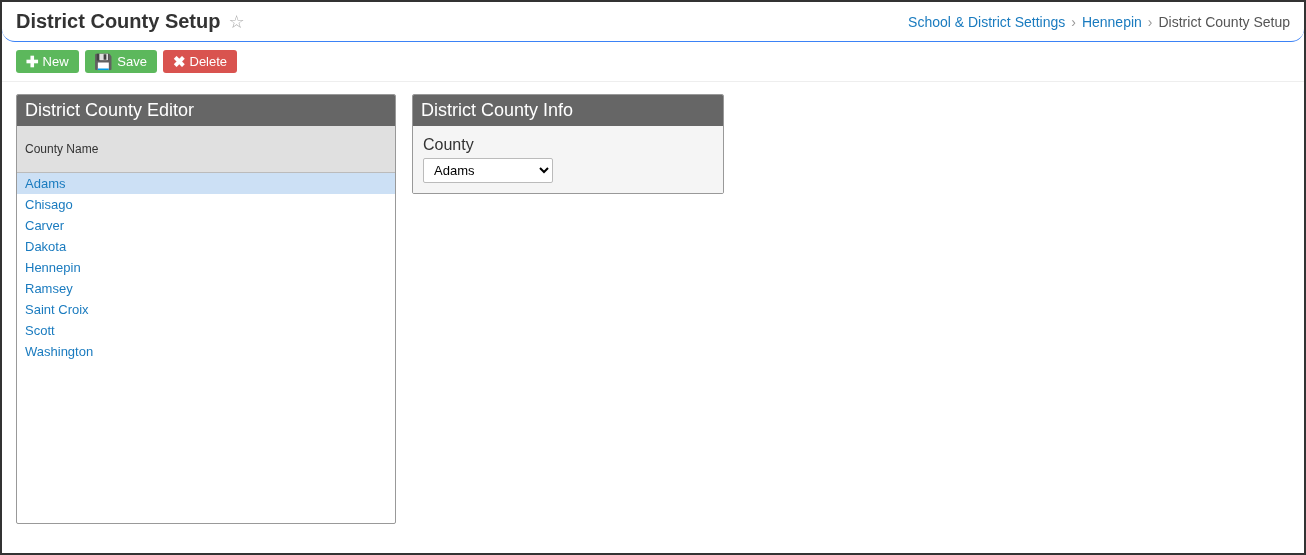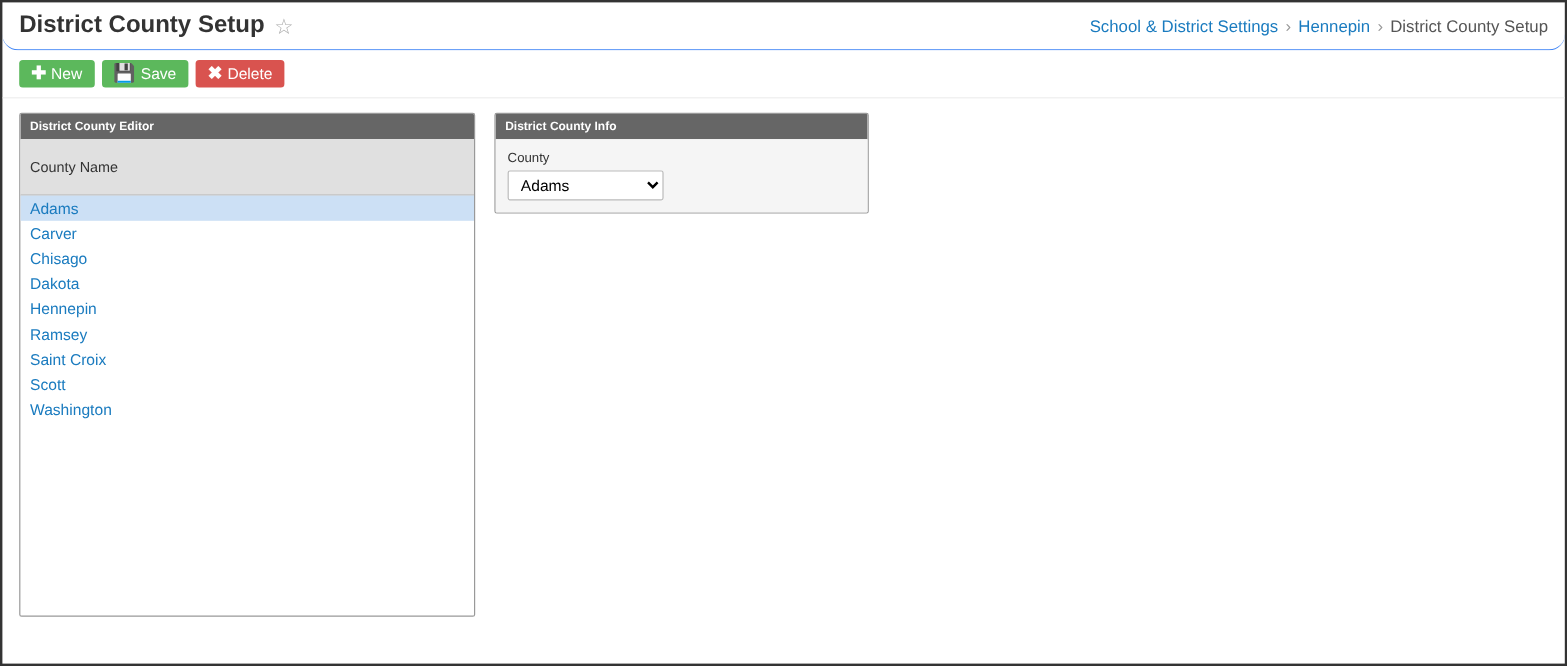--- a/index.html
+++ b/index.html
@@ -100,22 +100,22 @@
     .editor-panel {
       width: 380px;
       border: 1px solid #999;
       border-radius: 2px;
       overflow: hidden;
     }
     .panel-header {
       background: #666;
       color: white;
       padding: 5px 8px;
-      font-weight: bold;
-      font-size: 10px;
+      font-weight: normal;
+      font-size: 18px;
     }
     .column-header {
       background: #e0e0e0;
       padding: 16px 8px;
       font-size: 12px;
       border-bottom: 1px solid #bbb;
       color: #333;
     }
     .county-list {
       list-style: none;
@@ -137,21 +137,21 @@
       border: 1px solid #999;
       border-radius: 2px;
       overflow: hidden;
       height: fit-content;
     }
     .info-body {
       padding: 10px;
       background: #f5f5f5;
     }
     .info-field-label {
-      font-size: 11px;
+      font-size: 16px;
       color: #333;
       margin-bottom: 4px;
       font-weight: 500;
     }
     .info-select {
       padding: 3px 6px;
       border: 1px solid #bbb;
       border-radius: 2px;
       background: white;
       font-size: 13px;
@@ -191,22 +191,22 @@
   </button>
 </div>
 
 <div class="main-content">
 
   <div class="editor-panel">
     <div class="panel-header">District County Editor</div>
     <div class="column-header">County Name</div>
     <ul class="county-list" id="county-list">
     <li class="selected">Adams</li>
+        <li>Chisago</li>
         <li>Carver</li>
-        <li>Chisago</li>
         <li>Dakota</li>
         <li>Hennepin</li>
         <li>Ramsey</li>
         <li>Saint Croix</li>
         <li>Scott</li>
         <li>Washington</li>
       </ul>
   </div>
 
   <div class="info-panel">

